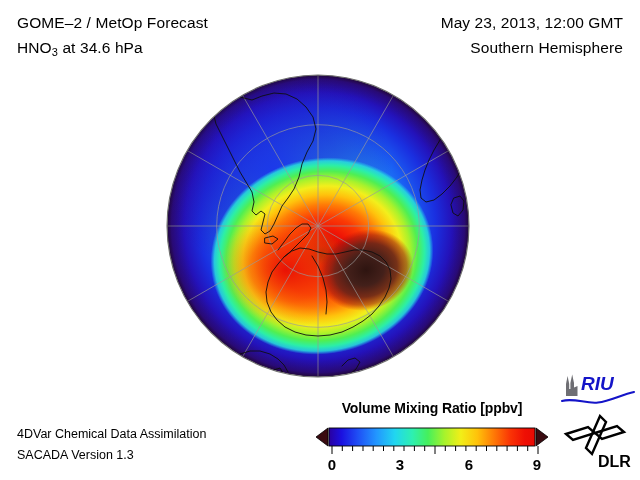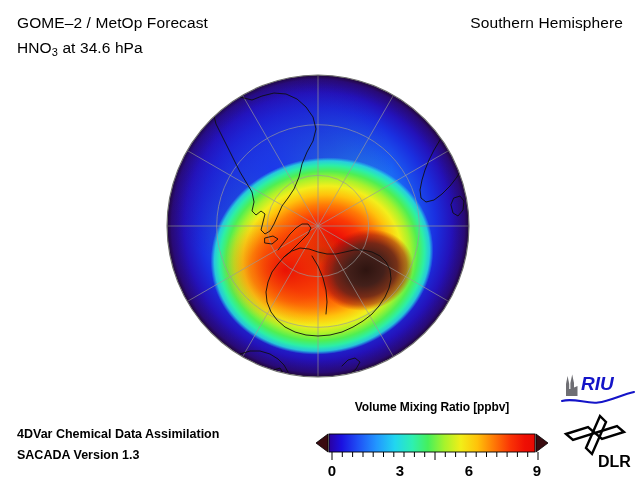--- a/index.html
+++ b/index.html
@@ -58,38 +58,38 @@
   }
 
   
   .credits {
     position: absolute;
     left: 17px;
     bottom: 14px;
   }
   .credit-line {
     font-size: 12.5px;
-    font-weight: bold;
+    font-weight: normal;
     line-height: 21px;
     white-space: nowrap;
   }
 
   
   #cbar-block {
     position: absolute;
     left: 312px;
     top: 400px;
     width: 240px;
   }
   #cbar-title {
-    font-size: 12px;
+    font-size: 14px;
     font-weight: bold;
     text-align: center;
     white-space: nowrap;
-    margin-bottom: 12px;
+    margin-bottom: 4px;
     letter-spacing: -0.1px;
   }
   #cbar-svg {
     display: block;
   }
 
   
   #riu-logo {
     position: absolute;
     left: 560px;
@@ -107,20 +107,21 @@
 </style>
 </head>
 <body>
 
 <div class="hdr-left">
   <div class="hdr-line">GOME–2 / MetOp Forecast</div>
   <div class="hdr-line"><span>HNO</span><sub>3</sub><span> at 34.6 hPa</span></div>
 </div>
 
 <div class="hdr-right">
+  <div class="hdr-line">May 23, 2013, 12:00 GMT</div>
   <div class="hdr-line">Southern Hemisphere</div>
 </div>
 
 <div id="globe-wrap">
   <svg id="globe-svg" viewBox="0 0 304 304" xmlns="http://www.w3.org/2000/svg">
     <defs>
       <clipPath id="globeClip">
         <circle cx="152" cy="152" r="151"></circle>
       </clipPath>
 

